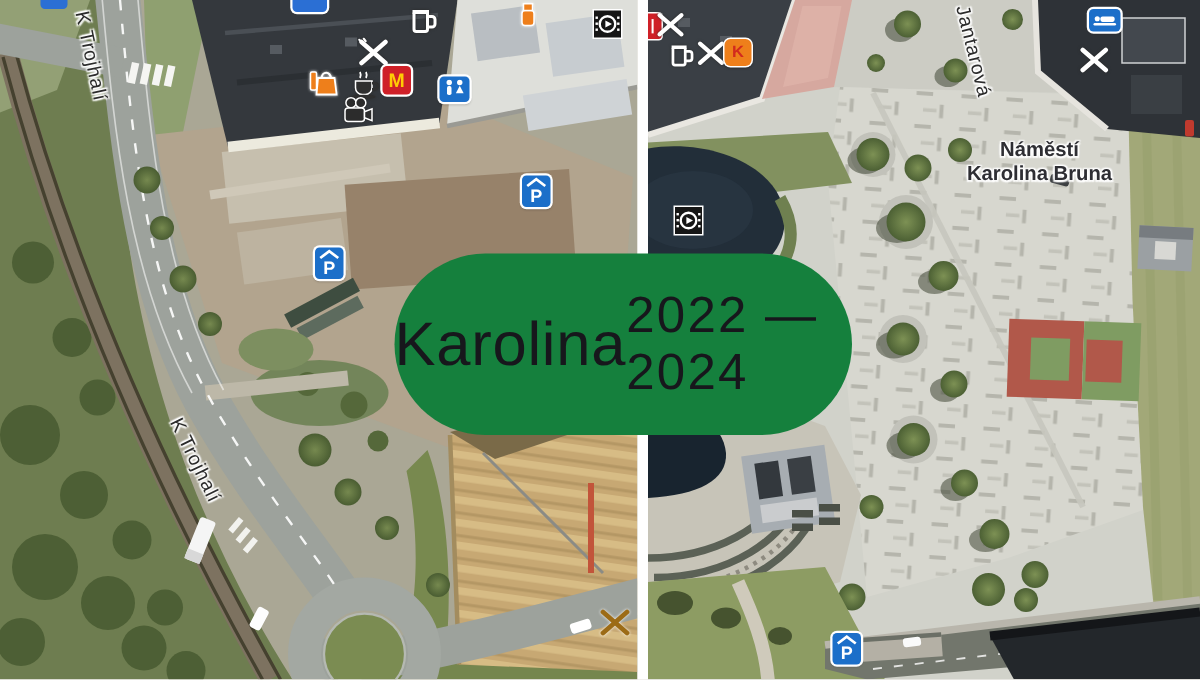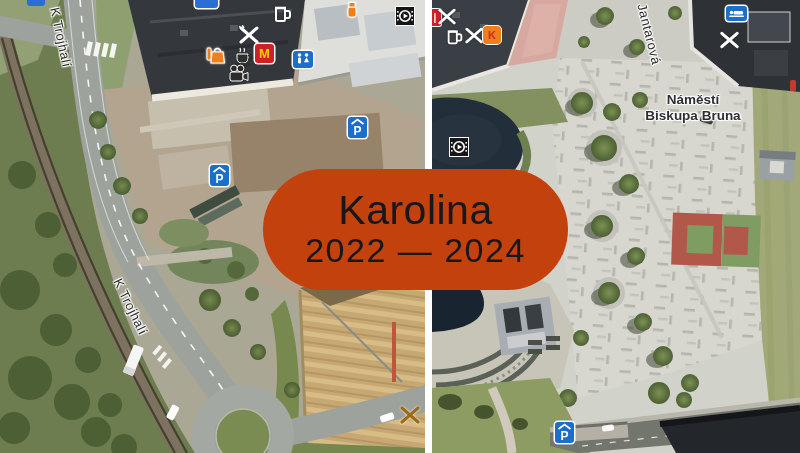--- a/index.html
+++ b/index.html
@@ -5,22 +5,22 @@
   html,body{margin:0;padding:0;background:#ffffff;}
   .stage{position:relative;width:800px;height:453px;overflow:hidden;background:#fff;
          font-family:"Liberation Sans",sans-serif;}
   .panel{position:absolute;top:0;height:453px;overflow:hidden;background:#b0ad9c;}
   .panel.left{left:0;width:425px;}
   .panel.right{left:432px;width:368px;}
   .panel svg{display:block;width:100%;height:100%;}
   .divider{position:absolute;left:425px;top:0;width:7px;height:453px;background:#ffffff;z-index:4;}
 
   
-  .pill{position:absolute;left:263px;top:169px;width:305px;height:121px;background:#c2410c;
-        border-radius:62px;display:flex;flex-direction:column;align-items:center;justify-content:center;
+  .pill{position:absolute;left:263px;top:169px;width:305px;height:121px;background:#15803d;
+        border-radius:62px;display:flex;flex-direction:row;align-items:center;justify-content:center;
         z-index:6;}
   .pill-title{font-size:41px;font-weight:400;color:#17171c;letter-spacing:.5px;line-height:1.05;}
   .pill-sub{font-size:34px;font-weight:400;color:#17171c;letter-spacing:1.5px;line-height:1.1;}
 
   
   .street-label{position:absolute;z-index:3;font-size:13px;font-weight:500;color:#2b2b2b;white-space:nowrap;
     transform-origin:0 0;letter-spacing:.6px;
     text-shadow:0 0 2px #fff,0 0 2px #fff,1px 1px 1px #fff,-1px -1px 1px #fff,1px -1px 1px #fff,-1px 1px 1px #fff;}
   .place-label{position:absolute;z-index:3;font-size:13.5px;font-weight:600;color:#2e2e33;text-align:center;line-height:1.15;
     text-shadow:0 0 2px #fff,0 0 2px #fff,1px 1px 1px #fff,-1px -1px 1px #fff,1px -1px 1px #fff,-1px 1px 1px #fff;}
@@ -305,21 +305,21 @@
     </svg>
   </div>
 
   <div class="divider"></div>
 
   <div class="street-label" style="left:62px;top:6px;transform:rotate(78deg);">K Trojhalí</div>
   <div class="street-label" style="left:124px;top:276px;transform:rotate(64deg);">K Trojhalí</div>
   <div class="street-label" style="left:649px;top:2px;transform:rotate(76deg);">Jantarová</div>
   <div class="place-label" style="left:612px;top:92px;width:162px;">
     <div>Náměstí</div>
-    <div>Biskupa Bruna</div>
+    <div>Karolina Bruna</div>
   </div>
 
   <div class="poi" style="left:27px;top:-6px;width:18px;height:12px;background:#2b6fd4;border-radius:3px;"></div>
   <div class="poi" style="left:195px;top:-9px;width:23px;height:17px;background:#2b6fd4;border-radius:3px;box-shadow:0 0 0 1.5px #fff;"></div>
 
   <div class="poi white-glyph" style="left:272px;top:3px;width:22px;height:22px;">
     <svg width="22" height="22" viewBox="0 0 22 22" fill="none" stroke="#fff">
       <rect x="4" y="5" width="9" height="13" rx="1.5" stroke-width="2"></rect>
       <path d="M13,8 h3 a2,2 0 0 1 2,2 v3 a2,2 0 0 1 -2,2 h-3" stroke-width="2"></path>
       <line x1="3" y1="5" x2="14" y2="5" stroke-width="2.6"></line>

